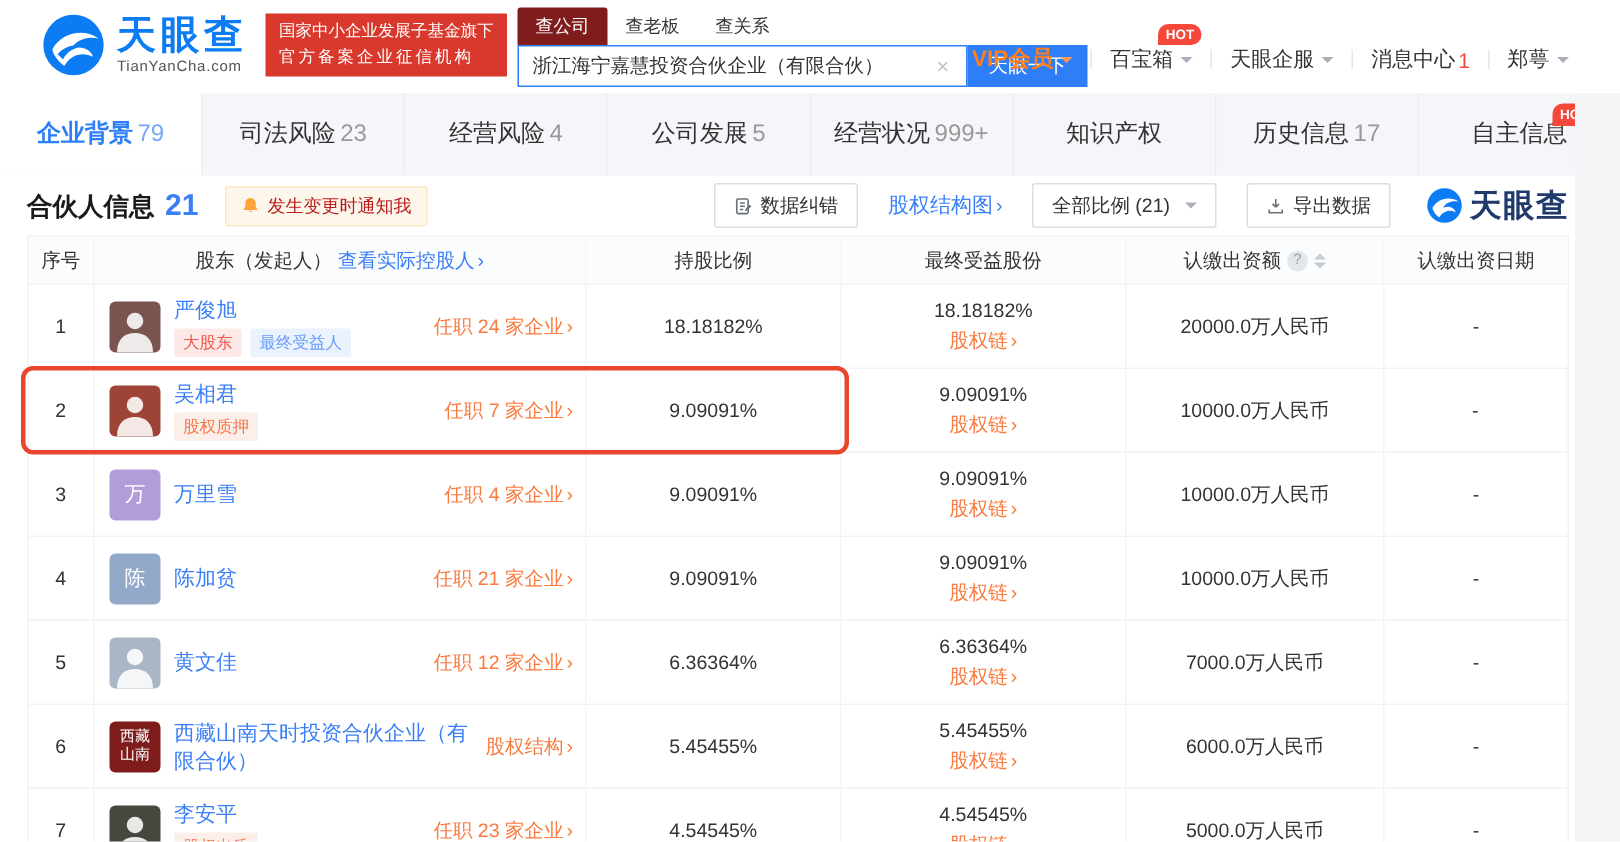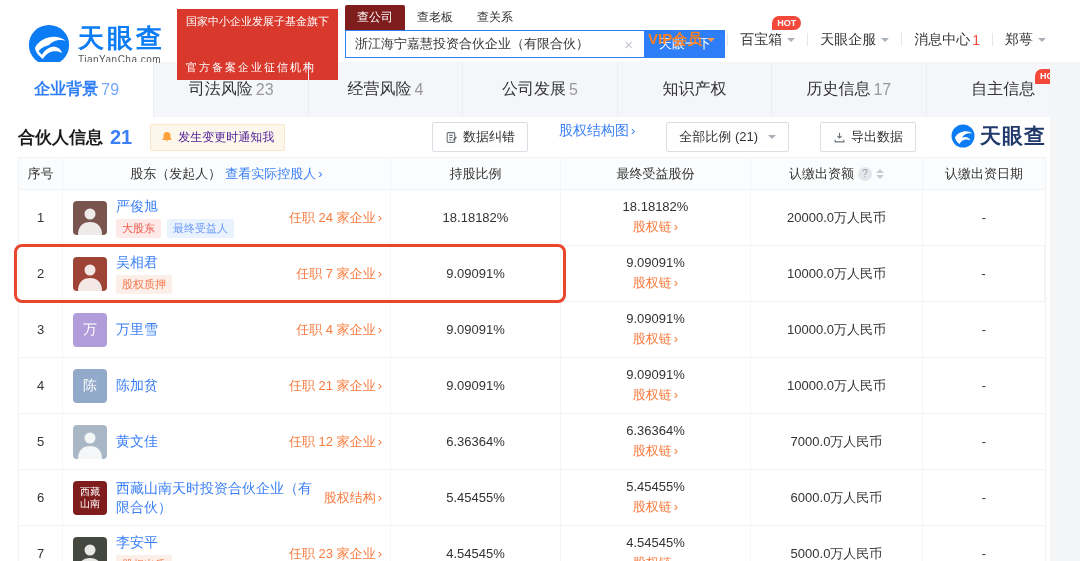--- a/index.html
+++ b/index.html
@@ -6,21 +6,21 @@
   body{width:1080px;height:561px;overflow:hidden;background:#fff;position:relative;
        font-family:"Liberation Sans",sans-serif;color:#333;}
   
   .header{position:relative;height:62px;background:#fff;}
   .logo-group{position:absolute;left:28px;top:9px;display:flex;align-items:center;}
   .logo-icon{width:42px;height:42px;flex:none;}
   .logo-text{margin-left:8px;display:flex;flex-direction:column;}
   .logo-cn{font-size:26px;font-weight:bold;color:#0b7cf4;letter-spacing:3px;line-height:1;}
   .logo-en{font-size:10px;color:#555;margin-top:3px;letter-spacing:.5px;}
   .gov-badge{margin-left:12px;background:#d9382c;color:#fff;font-size:11px;padding:4px 9px;line-height:1.55;}
-  .gov-badge .l2{letter-spacing:2px;margin-top:29px;}
+  .gov-badge .l2{letter-spacing:2px;}
   .search-group{position:absolute;left:345px;top:5px;}
   .search-tabs{display:flex;align-items:flex-end;}
   .search-tab{font-size:12px;color:#333;padding:4px 12px;cursor:pointer;}
   .search-tab.active{background:#7f1d1d;color:#fff;border-radius:2px 2px 0 0;}
   .search-row{display:flex;}
   .search-box{width:300px;height:28px;border:1px solid #2e7ff7;box-sizing:border-box;display:flex;align-items:center;padding:0 9px;font-size:13px;background:#fff;}
   .search-value{flex:1;white-space:nowrap;overflow:hidden;}
   .clear-icon{color:#c2c6cc;font-size:15px;padding:0 2px;}
   .search-btn{width:80px;height:28px;background:#2e7ff7;color:#ffffff;border:none;font-size:13px;font-family:inherit;}
   .top-nav{position:absolute;right:34px;top:30px;display:flex;align-items:center;font-size:14px;color:#333;}
@@ -39,22 +39,22 @@
   .tab.active{background:#fff;color:#2e7ff7;font-weight:bold;}
   .tab .count{font-size:16px;color:#999;margin-left:3px;font-weight:normal;}
   .tab.active .count{color:#76a7f9;}
   .tab-hot{position:absolute;top:7px;right:16px;}
   
   .main{position:relative;padding:0 34px 0 18px;}
   .gutter{position:absolute;right:0;top:62px;width:30px;height:499px;background:#f4f5f6;z-index:20;}
   .section-header{height:40px;display:flex;align-items:center;}
   .sec-title{font-size:17px;font-weight:bold;color:#1a1a1a;}
   .sec-count{font-size:20px;font-weight:bold;color:#3a7ff6;margin-left:7px;}
-  .notify-pill{margin-left:18px;display:flex;align-items:center;gap:5px;background:#fdf6eb;border:1px solid #f9e8c8;color:#4c1d95;font-size:12px;padding:4px 10px;border-radius:2px;cursor:pointer;}
-  .sec-actions{margin-left:auto;display:flex;align-items:flex-start;gap:31px;}
+  .notify-pill{margin-left:18px;display:flex;align-items:center;gap:5px;background:#fdf6eb;border:1px solid #f9e8c8;color:#b91c1c;font-size:12px;padding:4px 10px;border-radius:2px;cursor:pointer;}
+  .sec-actions{margin-left:auto;display:flex;align-items:center;gap:20px;}
   .btn-plain{height:30px;display:flex;align-items:center;gap:5px;padding:0 12px;border:1px solid #dadde3;background:#fff;font-size:13px;color:#333;border-radius:2px;box-sizing:border-box;cursor:pointer;}
   .link-blue{color:#3a7ff6;font-size:14px;cursor:pointer;white-space:nowrap;}
   .arr{color:inherit;margin-left:2px;font-size:13px;}
   .dropdown{min-width:100px;justify-content:space-between;}
   .watermark{display:flex;align-items:center;gap:5px;margin-left:4px;}
   .wm-icon{width:24px;height:24px;}
   .wm-text{font-size:21px;font-weight:bold;color:#213a6b;letter-spacing:1px;}
   
   .table{width:1028px;border-left:1px solid #f0f3f6;border-right:1px solid #f0f3f6;box-sizing:border-box;}
   .trow{display:flex;border-bottom:1px solid #f0f3f6;position:relative;}
@@ -162,20 +162,24 @@
     </div>
     <div class="tab">
       <span>经营风险</span>
       <span class="count">4</span>
     </div>
     <div class="tab">
       <span>公司发展</span>
       <span class="count">5</span>
     </div>
     <div class="tab">
+      <span>经营状况</span>
+      <span class="count">999+</span>
+    </div>
+    <div class="tab">
       <span>知识产权</span>
     </div>
     <div class="tab">
       <span>历史信息</span>
       <span class="count">17</span>
     </div>
     <div class="tab">
       <span>自主信息</span>
       <span class="hot-badge tab-hot">HOT</span>
     </div>

